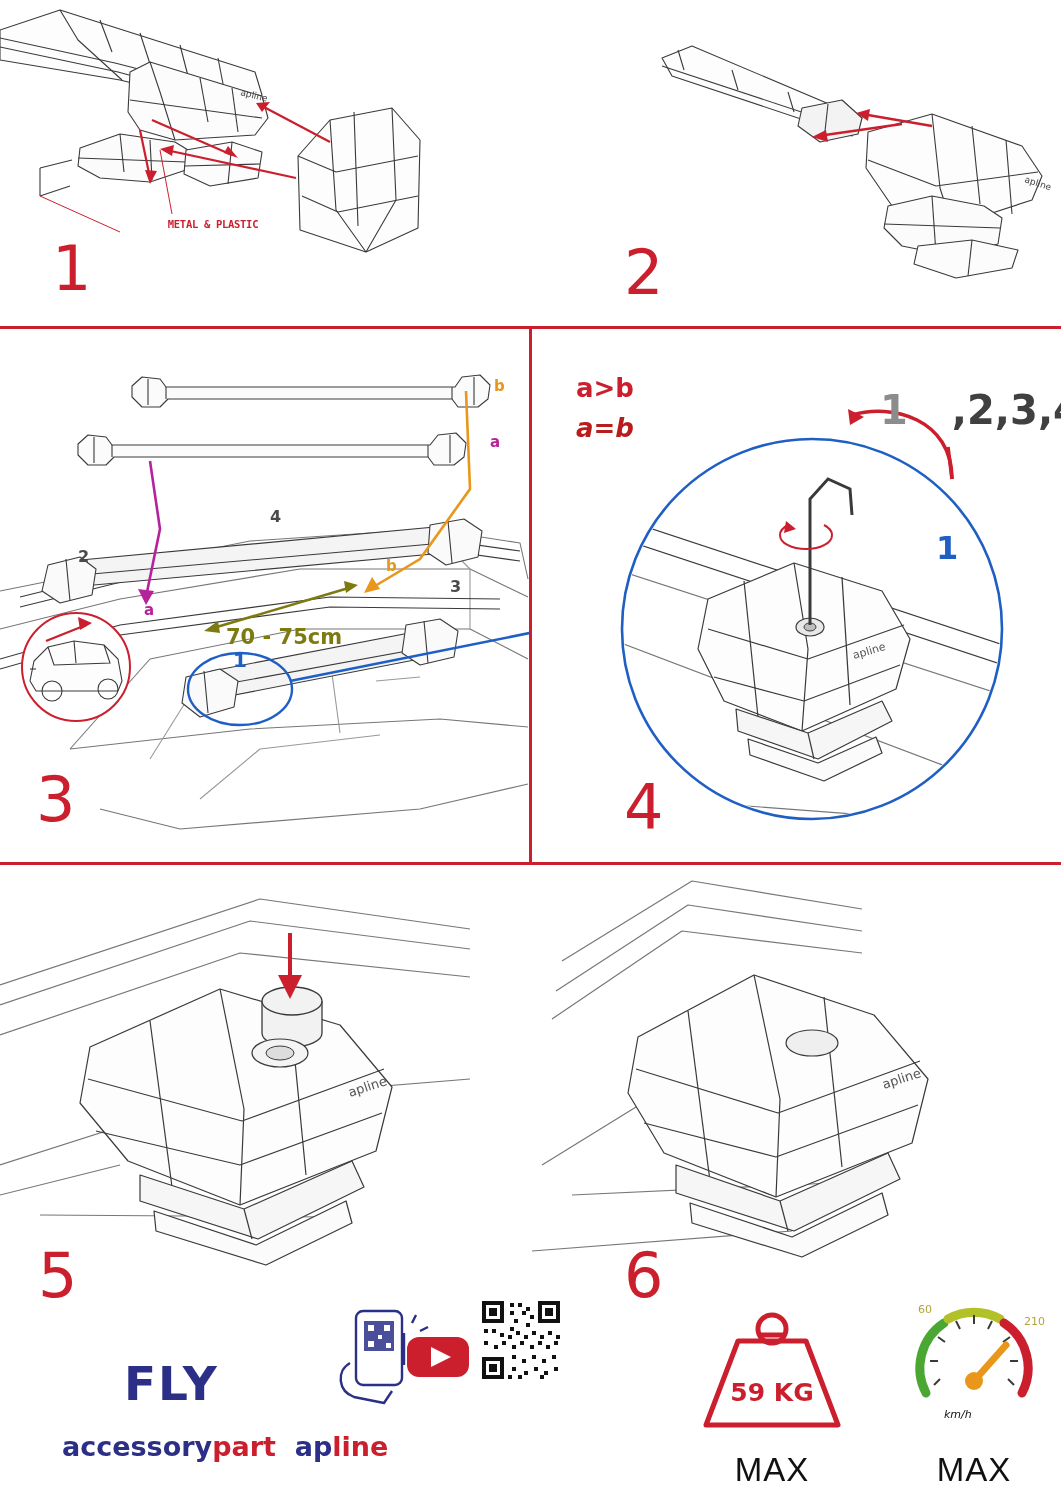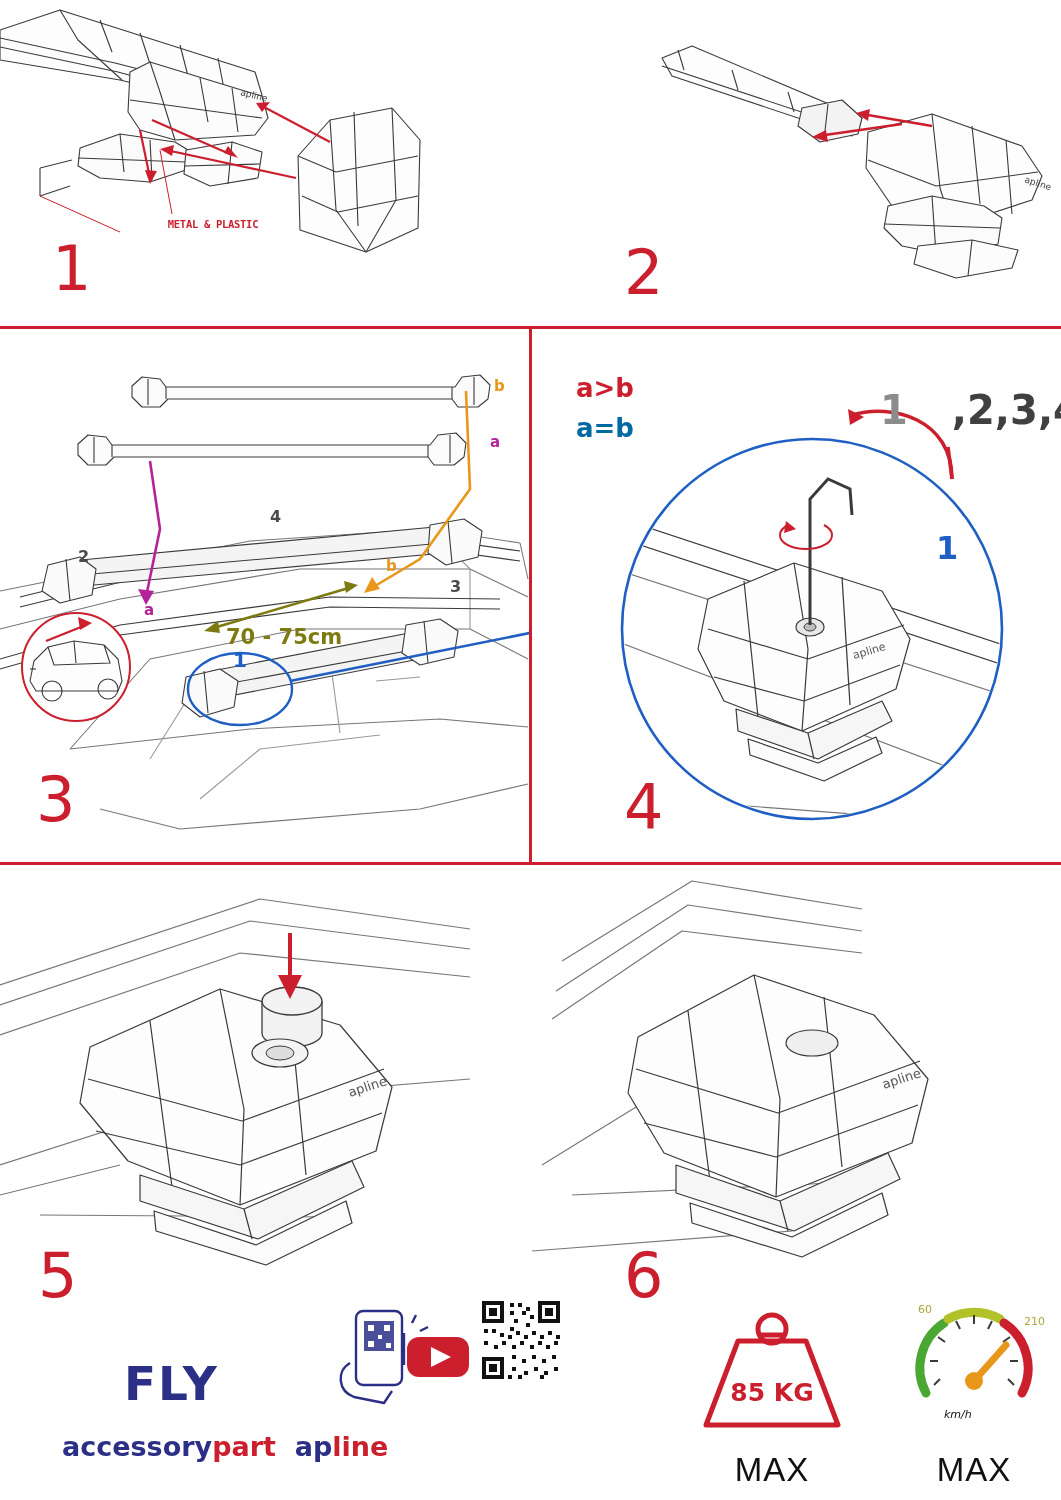--- a/index.html
+++ b/index.html
@@ -354,21 +354,21 @@
     </svg>
 
     <div class="small-letter" style="left:494px; top:48px; color:#e8971a;">b</div>
     <div class="small-letter" style="left:490px; top:104px; color:#b5239b;">a</div>
     <div class="small-letter" style="left:144px; top:272px; color:#b5239b;">a</div>
     <div class="small-letter" style="left:386px; top:228px; color:#e8971a;">b</div>
 
     <div class="ab-legend" style="left:576px; top:44px; color:#cc1f2e;">
       <span>a&gt;b</span>
     </div>
-    <div class="ab-legend" style="left:576px; top:84px; color:#0369a1;">
+    <div class="ab-legend" style="left:576px; top:84px; color:#b91c1c;font-style:italic;">
       <span>a=b</span>
     </div>
 
     <div class="dim-text" style="left:226px; top:264px;margin-top:32px;">70 - 75cm</div>
 
     <div class="gray-num" style="left:78px; top:218px;">2</div>
     <div class="gray-num" style="left:270px; top:178px;">4</div>
     <div class="gray-num" style="left:450px; top:248px;"><span>3</span></div>
     <div class="circled-num" style="left:233px; top:319px;">1</div>
 
@@ -576,21 +576,21 @@
       <text x="352" y="224" font-family="DejaVu Sans, sans-serif" font-size="13" fill="#555" transform="rotate(-18 352 224)">apline</text>
     </svg>
 
     <div class="step-num" style="left:92px; top:380px; font-size:62px;">6</div>
 
     <svg style="position:absolute; left:160px; top:440px;" width="160" height="130" viewBox="0 0 160 130">
       <path d="M46 36 L114 36 L146 120 L14 120 Z" fill="#ffffff" stroke="#cc1f2e" stroke-width="5" stroke-linejoin="round"></path>
       <circle cx="80" cy="24" r="14" fill="none" stroke="#cc1f2e" stroke-width="5"></circle>
       <path d="M66 30 L94 30" stroke="#cc1f2e" stroke-width="5"></path>
     </svg>
-    <div class="kgtext" style="left:184px; top:513px; width:112px; text-align:center;">85 KG</div>
+    <div class="kgtext" style="left:184px; top:513px; width:112px; text-align:center;">59 KG</div>
     <div class="maxtext" style="left:184px; top:586px; width:112px; text-align:center;">MAX</div>
 
     <svg style="position:absolute; left:372px; top:424px;" width="140" height="140" viewBox="0 0 140 140">
       <path d="M22 104 A 54 54 0 0 1 40 34" fill="none" stroke="#4aa832" stroke-width="9" stroke-linecap="round"></path>
       <path d="M44 30 A 54 54 0 0 1 96 30" fill="none" stroke="#b3c128" stroke-width="9" stroke-linecap="round"></path>
       <path d="M100 34 A 54 54 0 0 1 118 104" fill="none" stroke="#cc1f2e" stroke-width="9" stroke-linecap="round"></path>
       <g stroke="#3a3a3a" stroke-width="2">
         <path d="M30 96 L36 90"></path>
           <path d="M26 72 L34 72"></path>
           <path d="M34 48 L41 53"></path>

